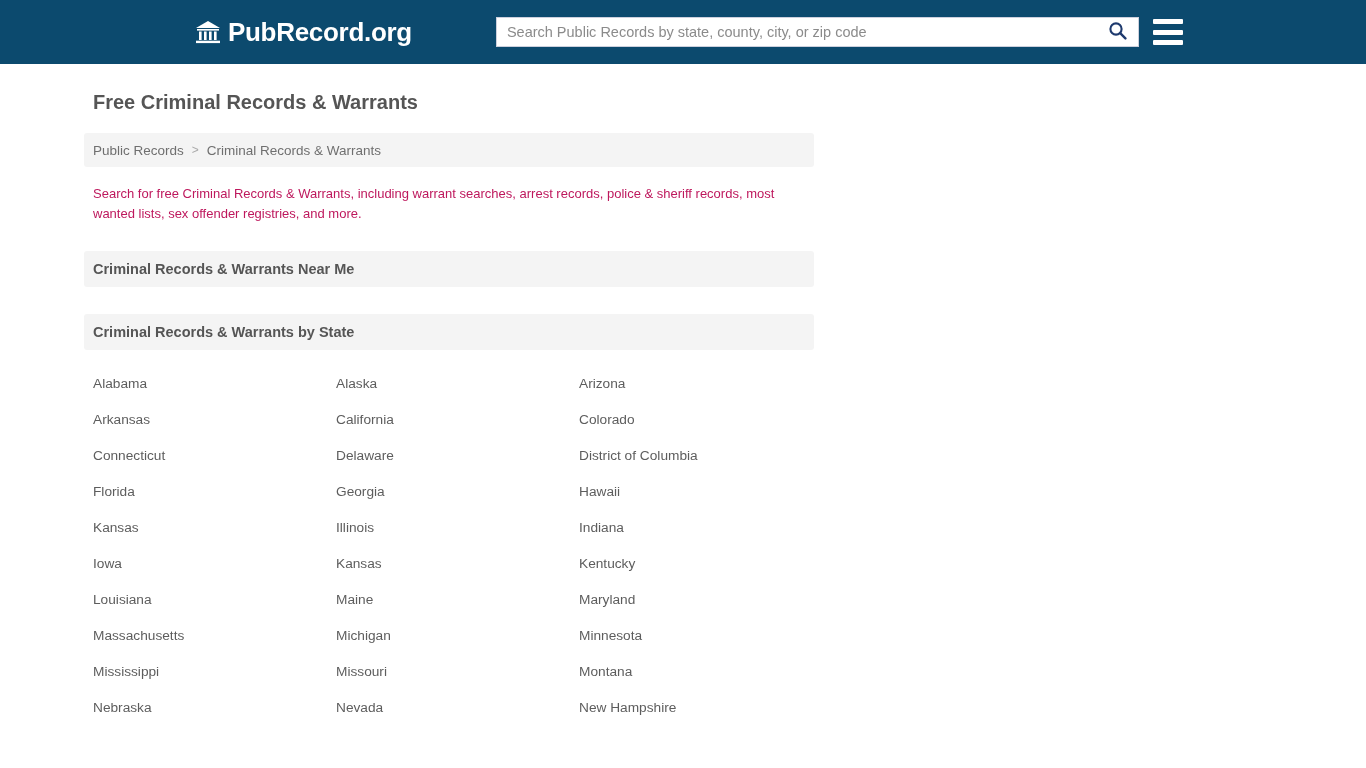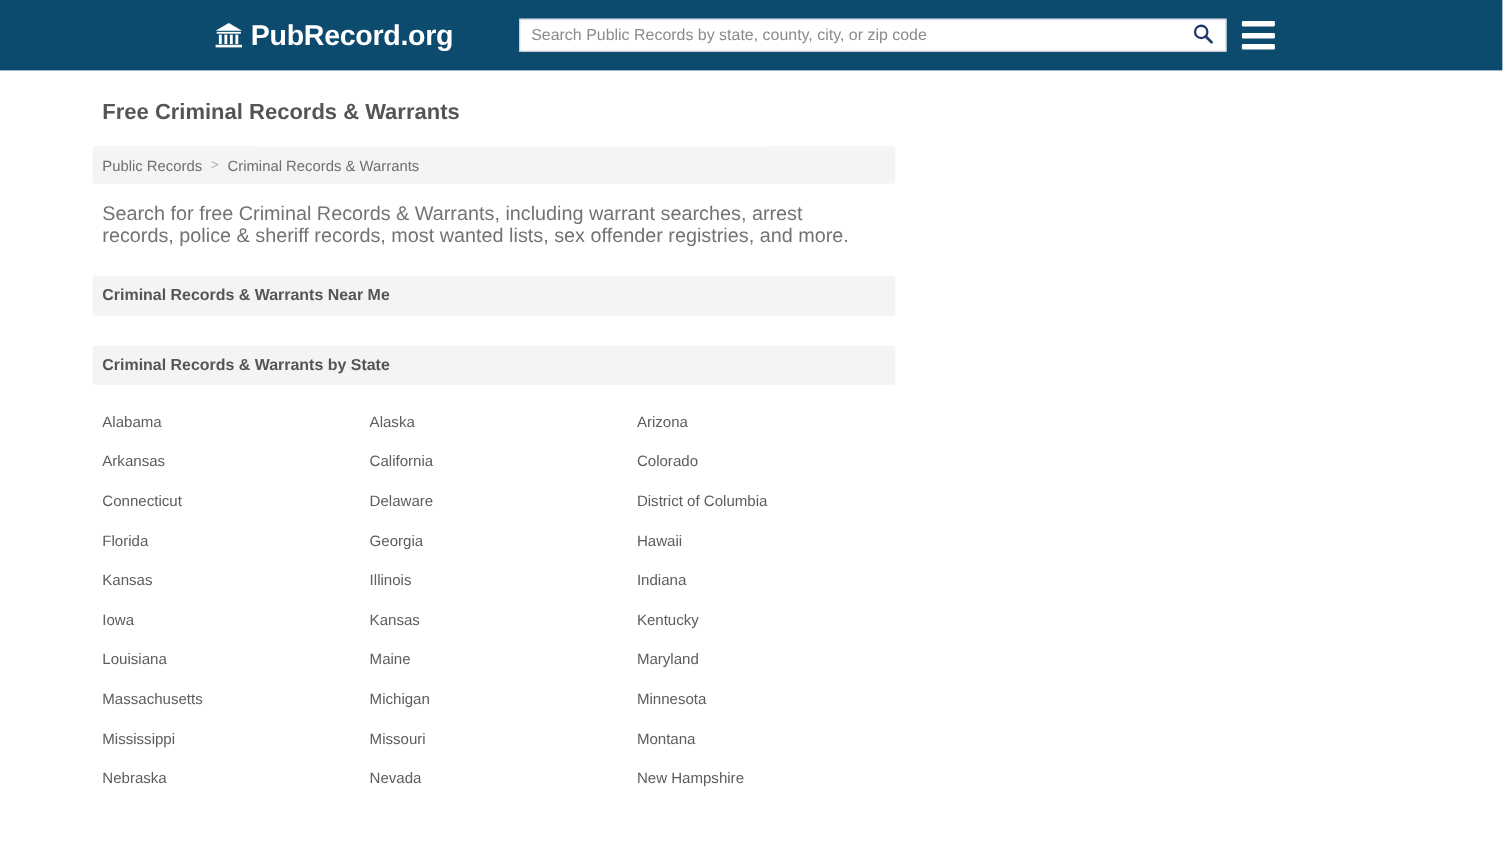--- a/index.html
+++ b/index.html
@@ -36,21 +36,21 @@
   }
   .brand-text {
     font-size: 26px;
     font-weight: bold;
     color: #ffffff;
     letter-spacing: -0.3px;
     line-height: 1;
     white-space: nowrap;
   }
   .header-search {
-    margin-left: 60px;
+    margin-left: 84px;
     width: 643px;
     height: 30px;
     background: #ffffff;
     border: 1px solid #ccd0dd;
     display: flex;
     align-items: center;
     position: relative;
   }
   .header-search input {
     flex: 1;
@@ -129,23 +129,23 @@
   .breadcrumb .sep {
     color: #aaaaaa;
     margin: 0 8px;
     font-size: 12px;
   }
   .breadcrumb .current { color: #6f6f6f; }
 
   .intro {
     margin: 17px 0 0 9px;
     width: 706px;
-    font-size: 18px;
+    font-size: 13px;
     line-height: 20px;
-    color: #737373;
+    color: #be185d;
   }
 
   .section-head {
     margin-top: 27px;
     background: #f4f4f4;
     border-radius: 3px;
     width: 730px;
     height: 36px;
     display: flex;
     align-items: center;

